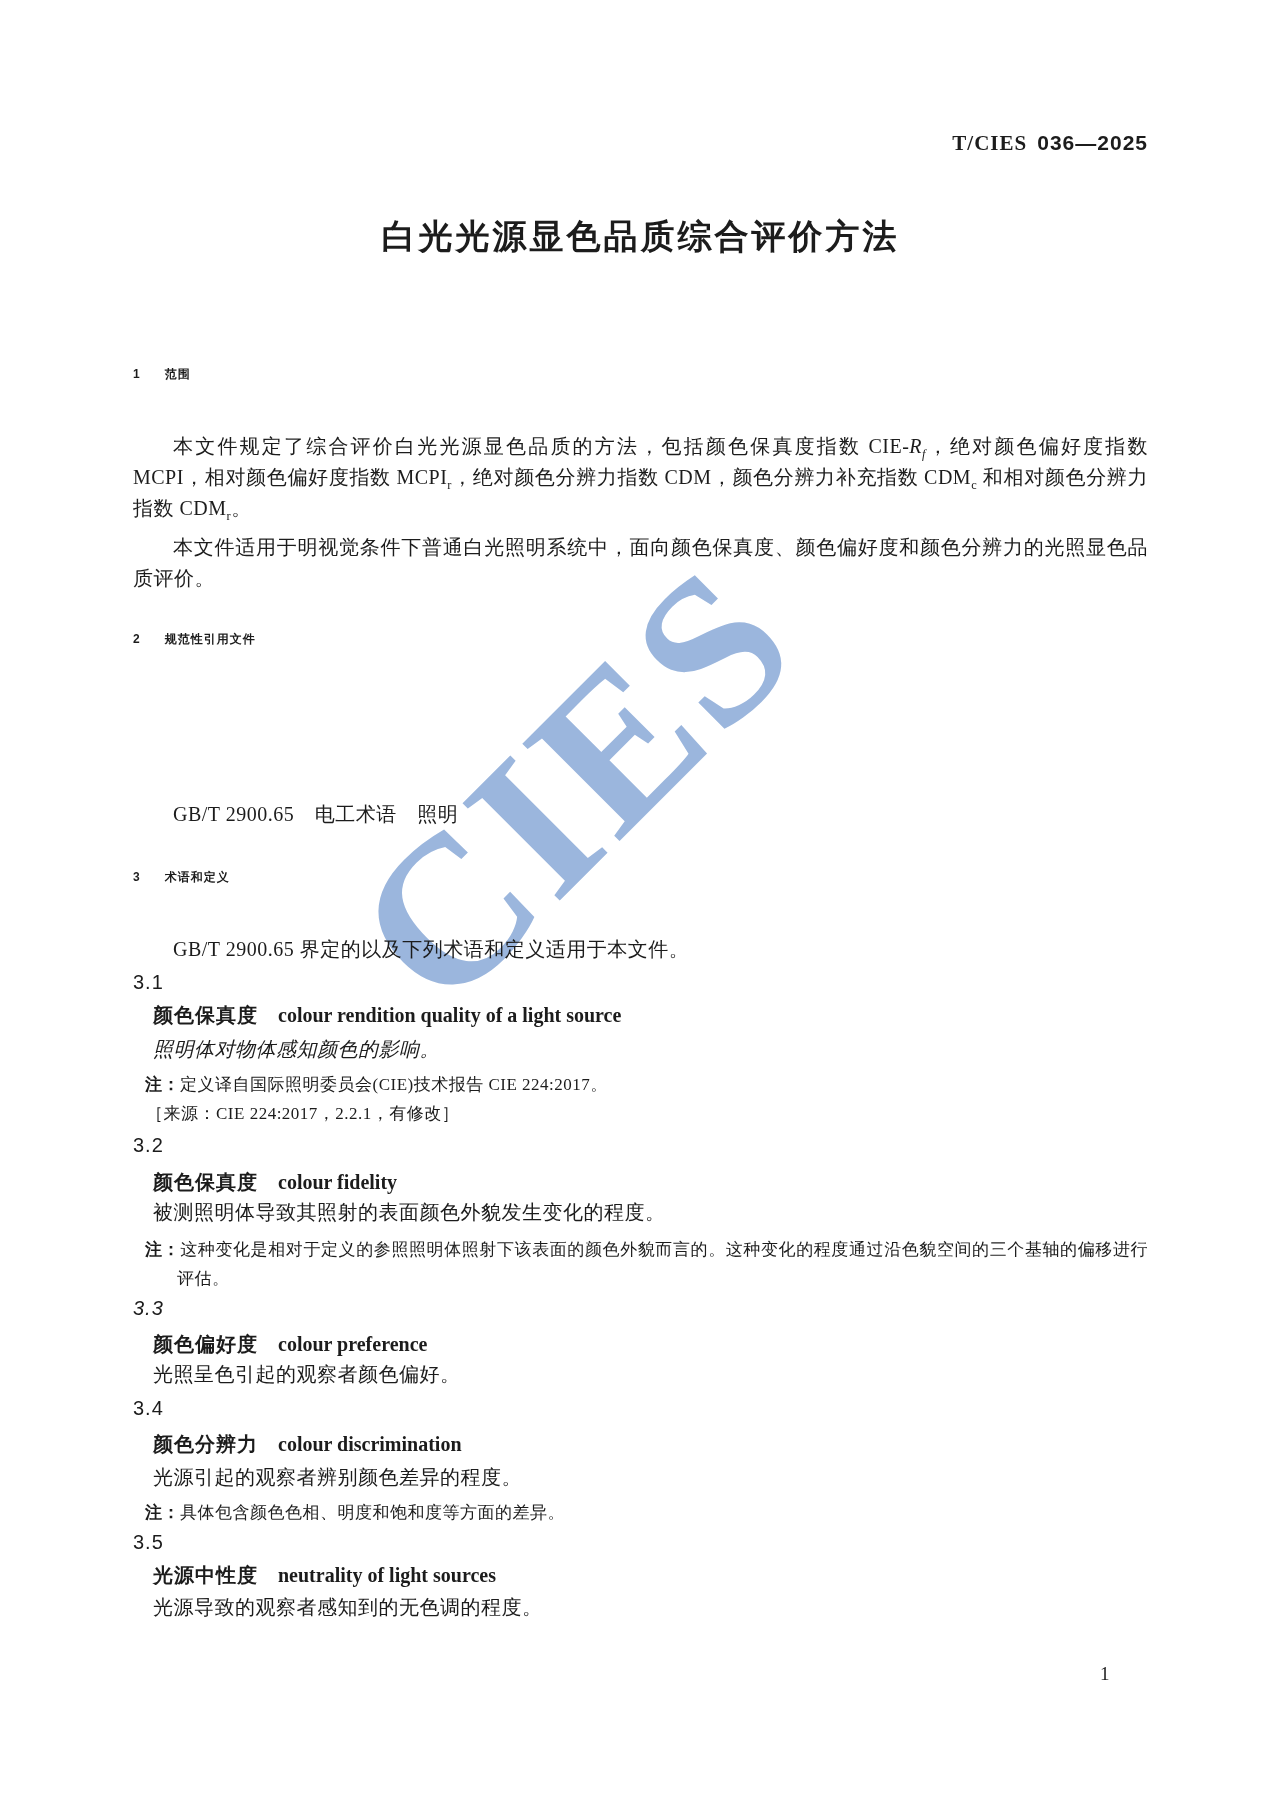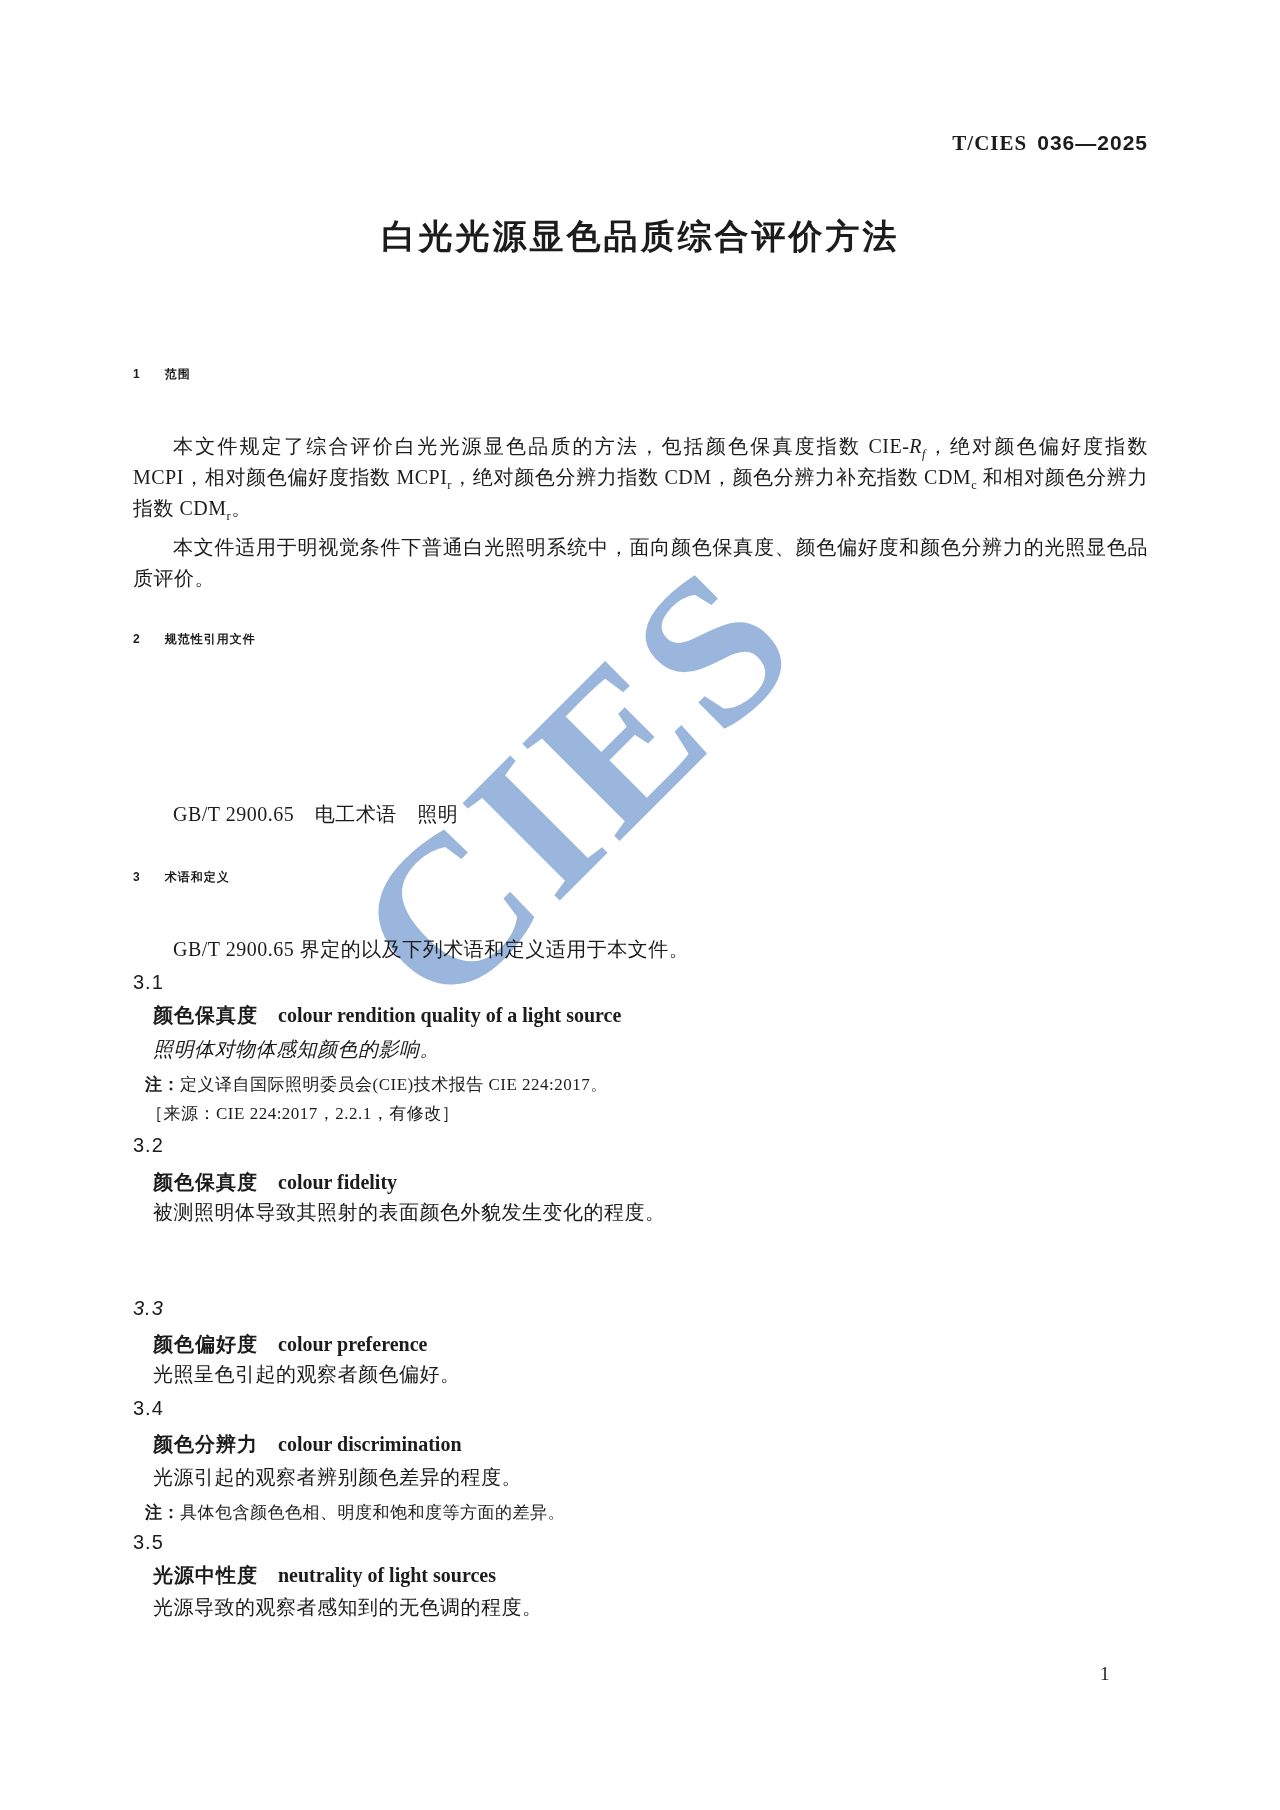--- a/index.html
+++ b/index.html
@@ -107,20 +107,21 @@
 
     <div class="abs clause-num pos-n31">3.1</div>
     <div class="abs term pos-t31"><span class="cn">颜色保真度</span><span class="en">colour rendition quality of a light source</span></div>
     <div class="abs def pos-d31">照明体对物体感知颜色的影响。</div>
     <div class="abs note pos-note31"><span class="note-label">注：</span><span>定义译自国际照明委员会(CIE)技术报告 CIE 224:2017。</span></div>
     <div class="abs source pos-src31">［来源：CIE 224:2017，2.2.1，有修改］</div>
 
     <div class="abs clause-num pos-n32">3.2</div>
     <div class="abs term pos-t32"><span class="cn">颜色保真度</span><span class="en">colour fidelity</span></div>
     <div class="abs def pos-d32">被测照明体导致其照射的表面颜色外貌发生变化的程度。</div>
+    <div class="abs note pos-note32"><span class="note-label">注：</span><span>这种变化是相对于定义的参照照明体照射下该表面的颜色外貌而言的。这种变化的程度通过沿色貌空间的三个基轴的偏移进行评估。</span></div>
 
     <div class="abs clause-num pos-n33">3.3</div>
     <div class="abs term pos-t33"><span class="cn">颜色偏好度</span><span class="en">colour preference</span></div>
     <div class="abs def pos-d33">光照呈色引起的观察者颜色偏好。</div>
 
     <div class="abs clause-num pos-n34">3.4</div>
     <div class="abs term pos-t34"><span class="cn">颜色分辨力</span><span class="en">colour discrimination</span></div>
     <div class="abs def pos-d34">光源引起的观察者辨别颜色差异的程度。</div>
     <div class="abs note pos-note34"><span class="note-label">注：</span><span>具体包含颜色色相、明度和饱和度等方面的差异。</span></div>
 

